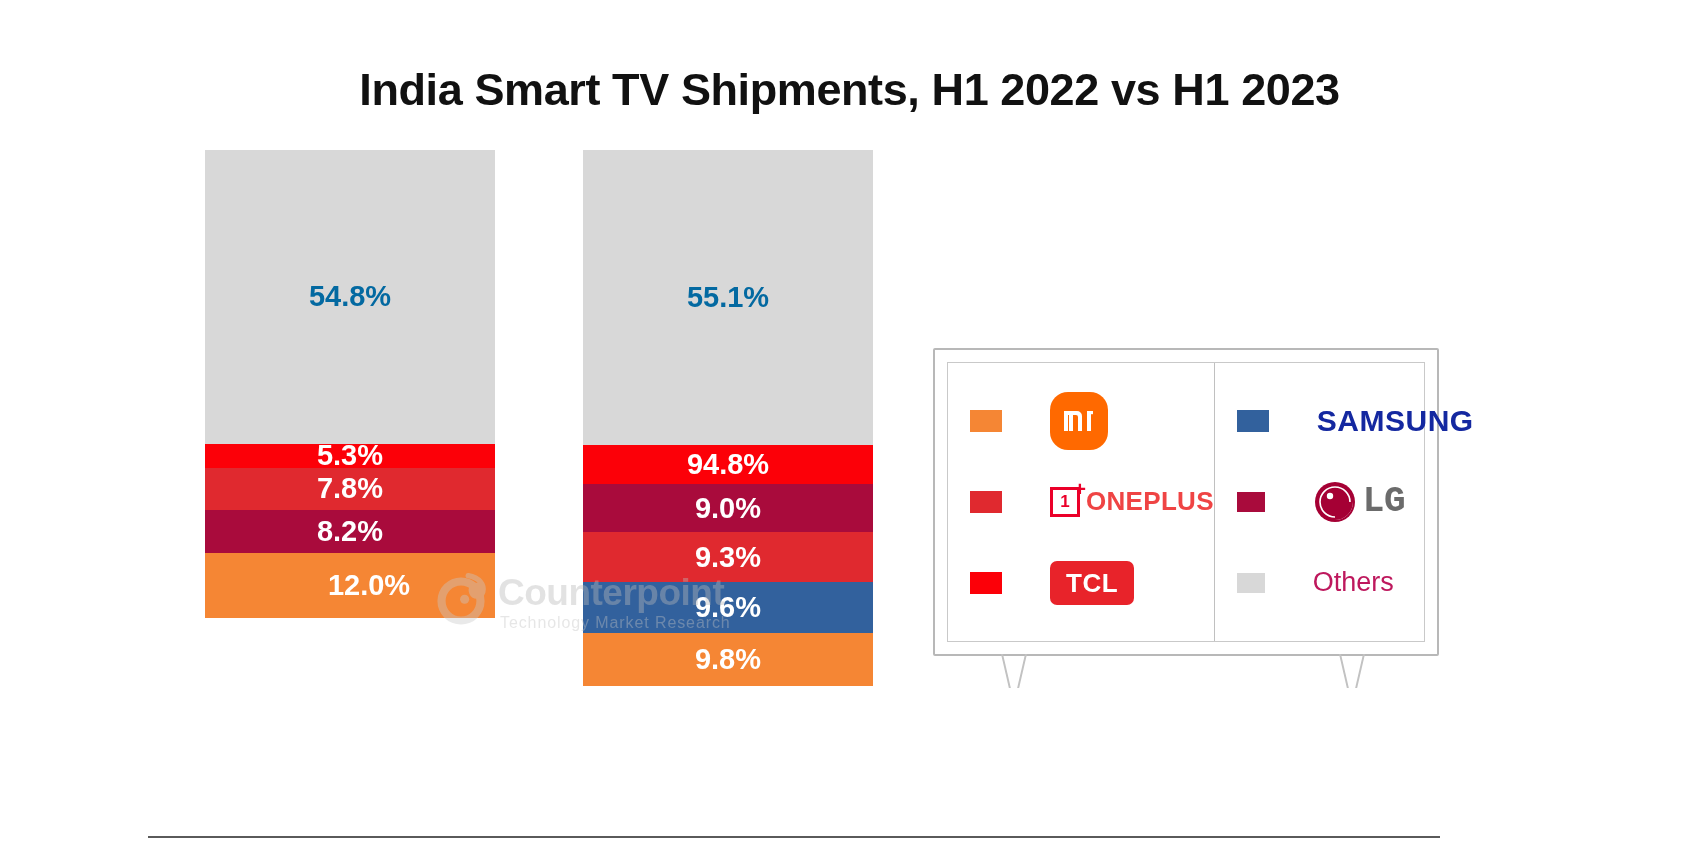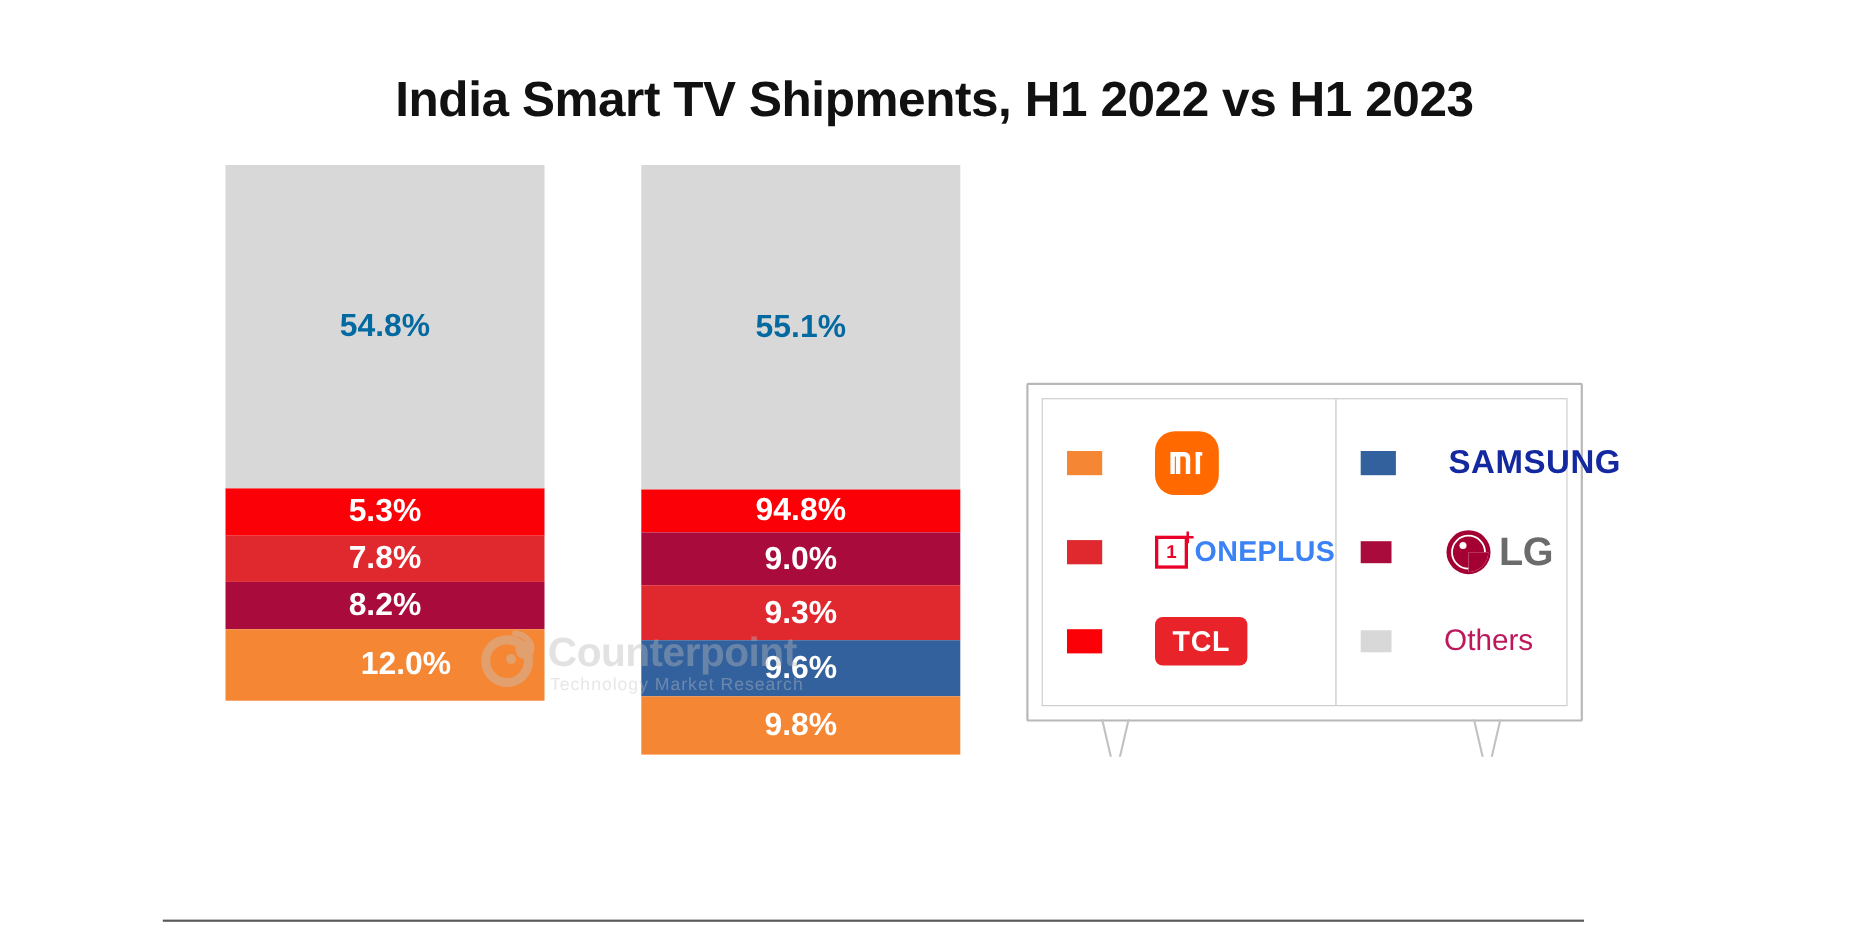--- a/index.html
+++ b/index.html
@@ -240,21 +240,21 @@
     right: -9px;
     top: -12px;
     font-size: 21px;
     font-weight: bold;
     color: #eb0029;
     line-height: 1;
   }
   .op-text {
     font-size: 26px;
     font-weight: bold;
-    color: #3b82f6;
+    color: #ef4444;
     letter-spacing: 0.3px;
   }
   
   .tcl-logo {
     background: #e8232a;
     border-radius: 7px;
     padding: 9px 16px;
     font-size: 26px;
     font-weight: bold;
     color: #ffffff;
@@ -266,20 +266,21 @@
     font-size: 30px;
     font-weight: bold;
     color: #1428a0;
     letter-spacing: 0.5px;
     font-stretch: condensed;
   }
   
   .lg-logo {
     display: flex;
     align-items: center;
+    font-family: Liberation Mono, monospace;
   }
   .lg-text {
     font-size: 36px;
     font-weight: bold;
     color: #6b6b6b;
     margin-left: 6px;
     letter-spacing: -0.5px;
   }
   
   .others-text {
@@ -303,21 +304,21 @@
         <circle cx="36" cy="30" r="5" fill="#c9c9c9"></circle>
       </svg>
       <div class="wm-text">Counterpoint</div>
       <div class="wm-sub">Technology Market Research</div>
     </div>
 
     <div class="bar-col c0" id="bar0">
         <div class="seg others" style="background: rgb(216, 216, 216); height: 293.728px; align-items: center;">
           <span class="seg-label" style="margin-top: 0px;">54.8%</span>
         </div>
-        <div class="seg" style="background: rgb(252, 0, 8); height: 43px;">
+        <div class="seg" style="background: rgb(252, 0, 8); height: 24px;">
           <span class="seg-label">5.3%</span>
         </div>
         <div class="seg" style="background: rgb(224, 41, 47); height: 41.808px;">
           <span class="seg-label">7.8%</span>
         </div>
         <div class="seg" style="background: rgb(169, 11, 60); height: 43.952px;">
           <span class="seg-label">8.2%</span>
         </div>
         <div class="seg" style="background: rgb(245, 134, 52); height: 64.32px; padding-left: 38px;">
           <span class="seg-label">12.0%</span>

